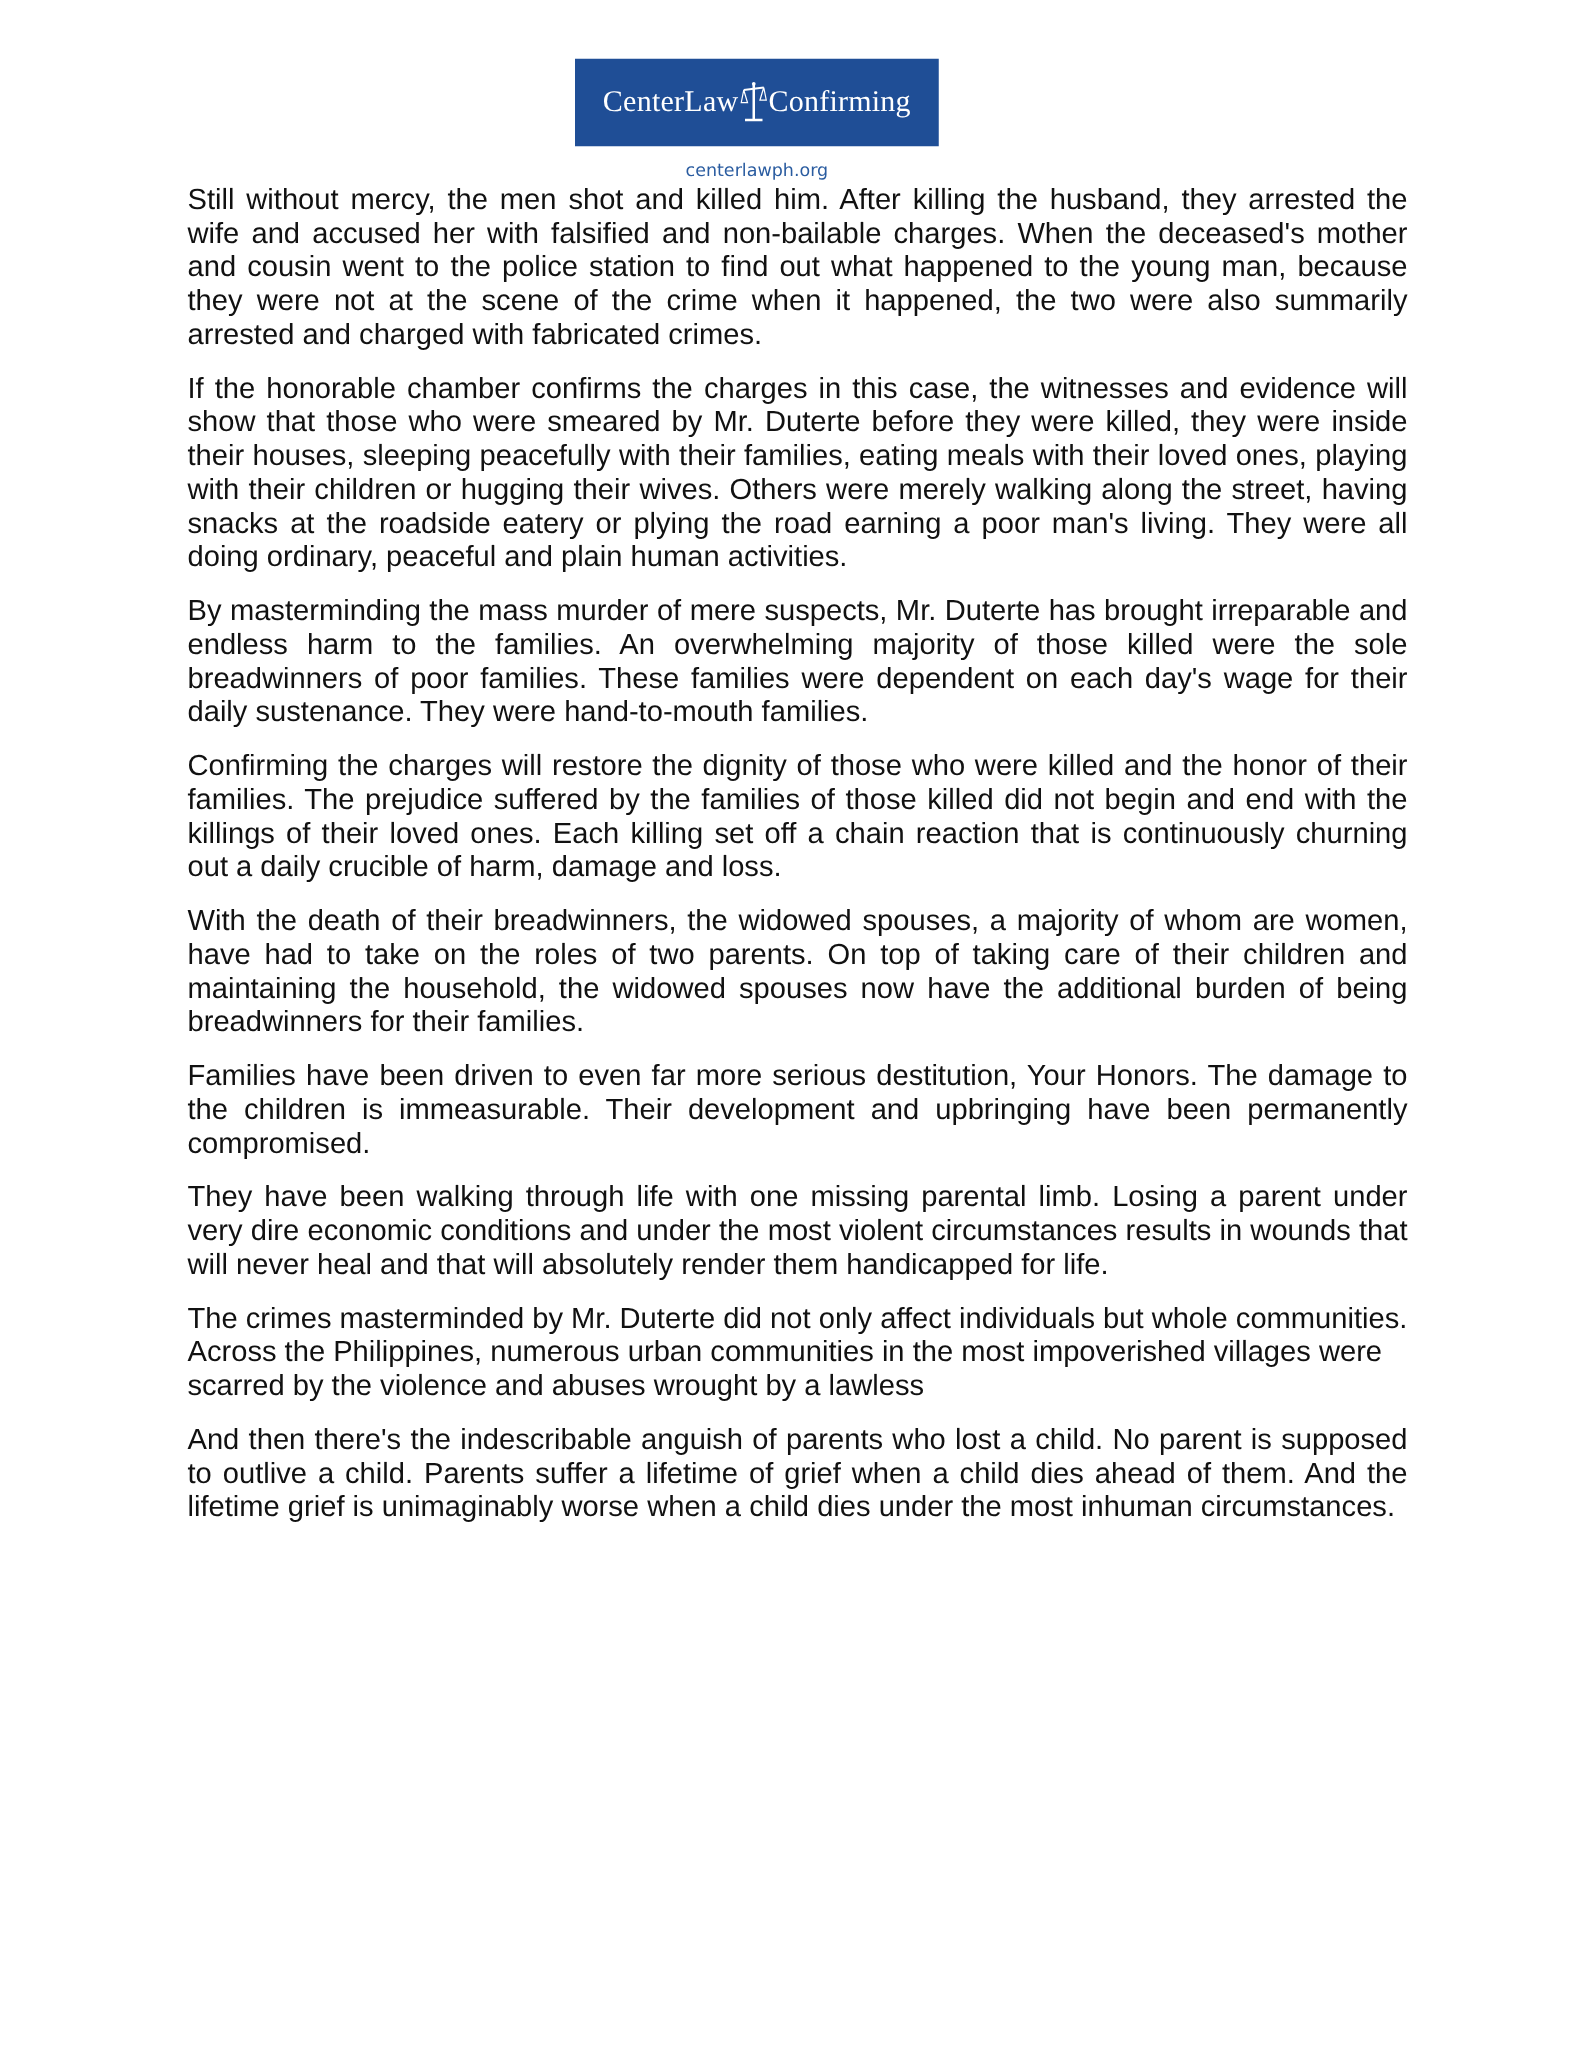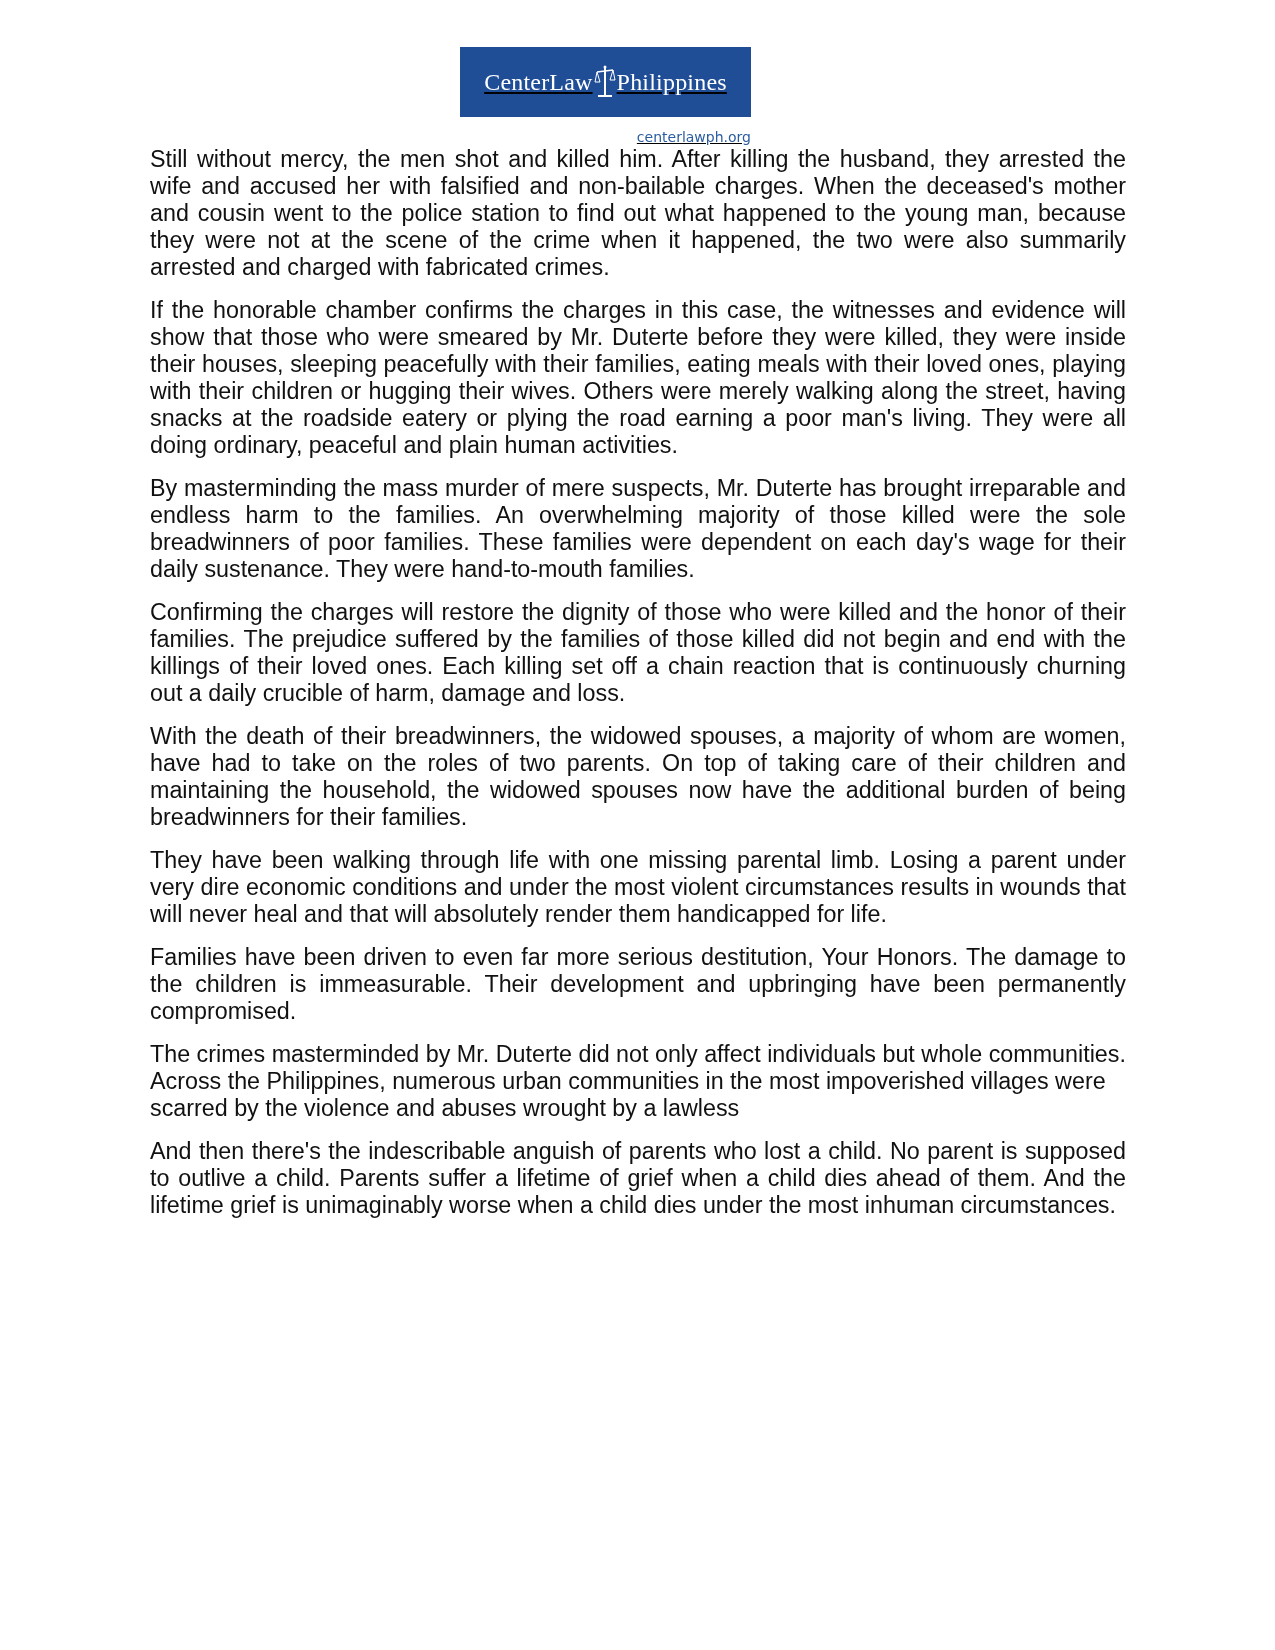--- a/index.html
+++ b/index.html
@@ -1,17 +1,17 @@
 <!DOCTYPE html>
 <html><head>
 <meta charset="utf-8">
 <style>
   html, body { margin: 0; padding: 0; background: #ffffff; }
   body { width: 1275px; height: 1650px; position: relative; overflow: hidden; }
-  .logo-wrap { position: absolute; left: 460px; top: 47px; width: 291px; text-align: right; text-decoration: underline; }
+  .logo-wrap { position: absolute; left: 460px; top: 47px; width: 291px; text-align: center; }
   .logo-box { width: 291px; height: 70px; background: #1f4e96; color: #ffffff; display: flex; align-items: center; justify-content: center; font-family: "Liberation Serif", serif; font-size: 24px; letter-spacing: 0.2px; }
   .logo-box .scale { display: inline-block; width: 22px; height: 36px; margin: 0 1px; position: relative; }
   .logo-url { font-family: "DejaVu Sans", sans-serif; font-size: 14px; color: #2a5ca0; margin-top: 12px; }
   .content { position: absolute; left: 150px; top: 146px; width: 976px; font-family: "Liberation Sans", sans-serif; font-size: 23.3px; line-height: 27px; color: #111111; text-align: justify; }
   .content p { margin: 0 0 16px 0; }
 </style>
 </head>
 <body>
 
 <div class="logo-wrap">
@@ -20,28 +20,28 @@
     <span class="scale">
       <svg width="22" height="36" viewBox="0 0 22 36">
         <line x1="11" y1="4" x2="11" y2="32" stroke="#fff" stroke-width="2"></line>
         <line x1="4" y1="32" x2="18" y2="32" stroke="#fff" stroke-width="2"></line>
         <line x1="3" y1="8" x2="19" y2="6" stroke="#fff" stroke-width="1.5"></line>
         <path d="M1 18 L3 8 L6 18 Z" fill="none" stroke="#fff" stroke-width="1"></path>
         <path d="M16 16 L19 6 L21 16 Z" fill="none" stroke="#fff" stroke-width="1"></path>
         <circle cx="11" cy="3" r="1.5" fill="#fff"></circle>
       </svg>
     </span>
-    <span>Philippines</span>
+    <span>Confirming</span>
   </div>
   <div class="logo-url">centerlawph.org</div>
 </div>
 
 <div class="content">
   <p>Still without mercy, the men shot and killed him. After killing the husband, they arrested the wife and accused her with falsified and non-bailable charges. When the deceased's mother and cousin went to the police station to find out what happened to the young man, because they were not at the scene of the crime when it happened, the two were also summarily arrested and charged with fabricated crimes.</p>
   <p>If the honorable chamber confirms the charges in this case, the witnesses and evidence will show that those who were smeared by Mr. Duterte before they were killed, they were inside their houses, sleeping peacefully with their families, eating meals with their loved ones, playing with their children or hugging their wives. Others were merely walking along the street, having snacks at the roadside eatery or plying the road earning a poor man's living. They were all doing ordinary, peaceful and plain human activities.</p>
   <p>By masterminding the mass murder of mere suspects, Mr. Duterte has brought irreparable and endless harm to the families. An overwhelming majority of those killed were the sole breadwinners of poor families. These families were dependent on each day's wage for their daily sustenance. They were hand-to-mouth families.</p>
   <p>Confirming the charges will restore the dignity of those who were killed and the honor of their families. The prejudice suffered by the families of those killed did not begin and end with the killings of their loved ones. Each killing set off a chain reaction that is continuously churning out a daily crucible of harm, damage and loss.</p>
   <p>With the death of their breadwinners, the widowed spouses, a majority of whom are women, have had to take on the roles of two parents. On top of taking care of their children and maintaining the household, the widowed spouses now have the additional burden of being breadwinners for their families.</p>
+  <p>Families have been driven to even far more serious destitution, Your Honors. The damage to the children is immeasurable. Their development and upbringing have been permanently compromised.</p>
   <p>They have been walking through life with one missing parental limb. Losing a parent under very dire economic conditions and under the most violent circumstances results in wounds that will never heal and that will absolutely render them handicapped for life.</p>
-  <p>Families have been driven to even far more serious destitution, Your Honors. The damage to the children is immeasurable. Their development and upbringing have been permanently compromised.</p>
   <p style="text-align:left">The crimes masterminded by Mr. Duterte did not only affect individuals but whole communities. Across the Philippines, numerous urban communities in the most impoverished villages were scarred by the violence and abuses wrought by a lawless</p>
   <p>And then there's the indescribable anguish of parents who lost a child. No parent is supposed to outlive a child. Parents suffer a lifetime of grief when a child dies ahead of them. And the lifetime grief is unimaginably worse when a child dies under the most inhuman circumstances.</p>
 </div>
 
 </body></html>

